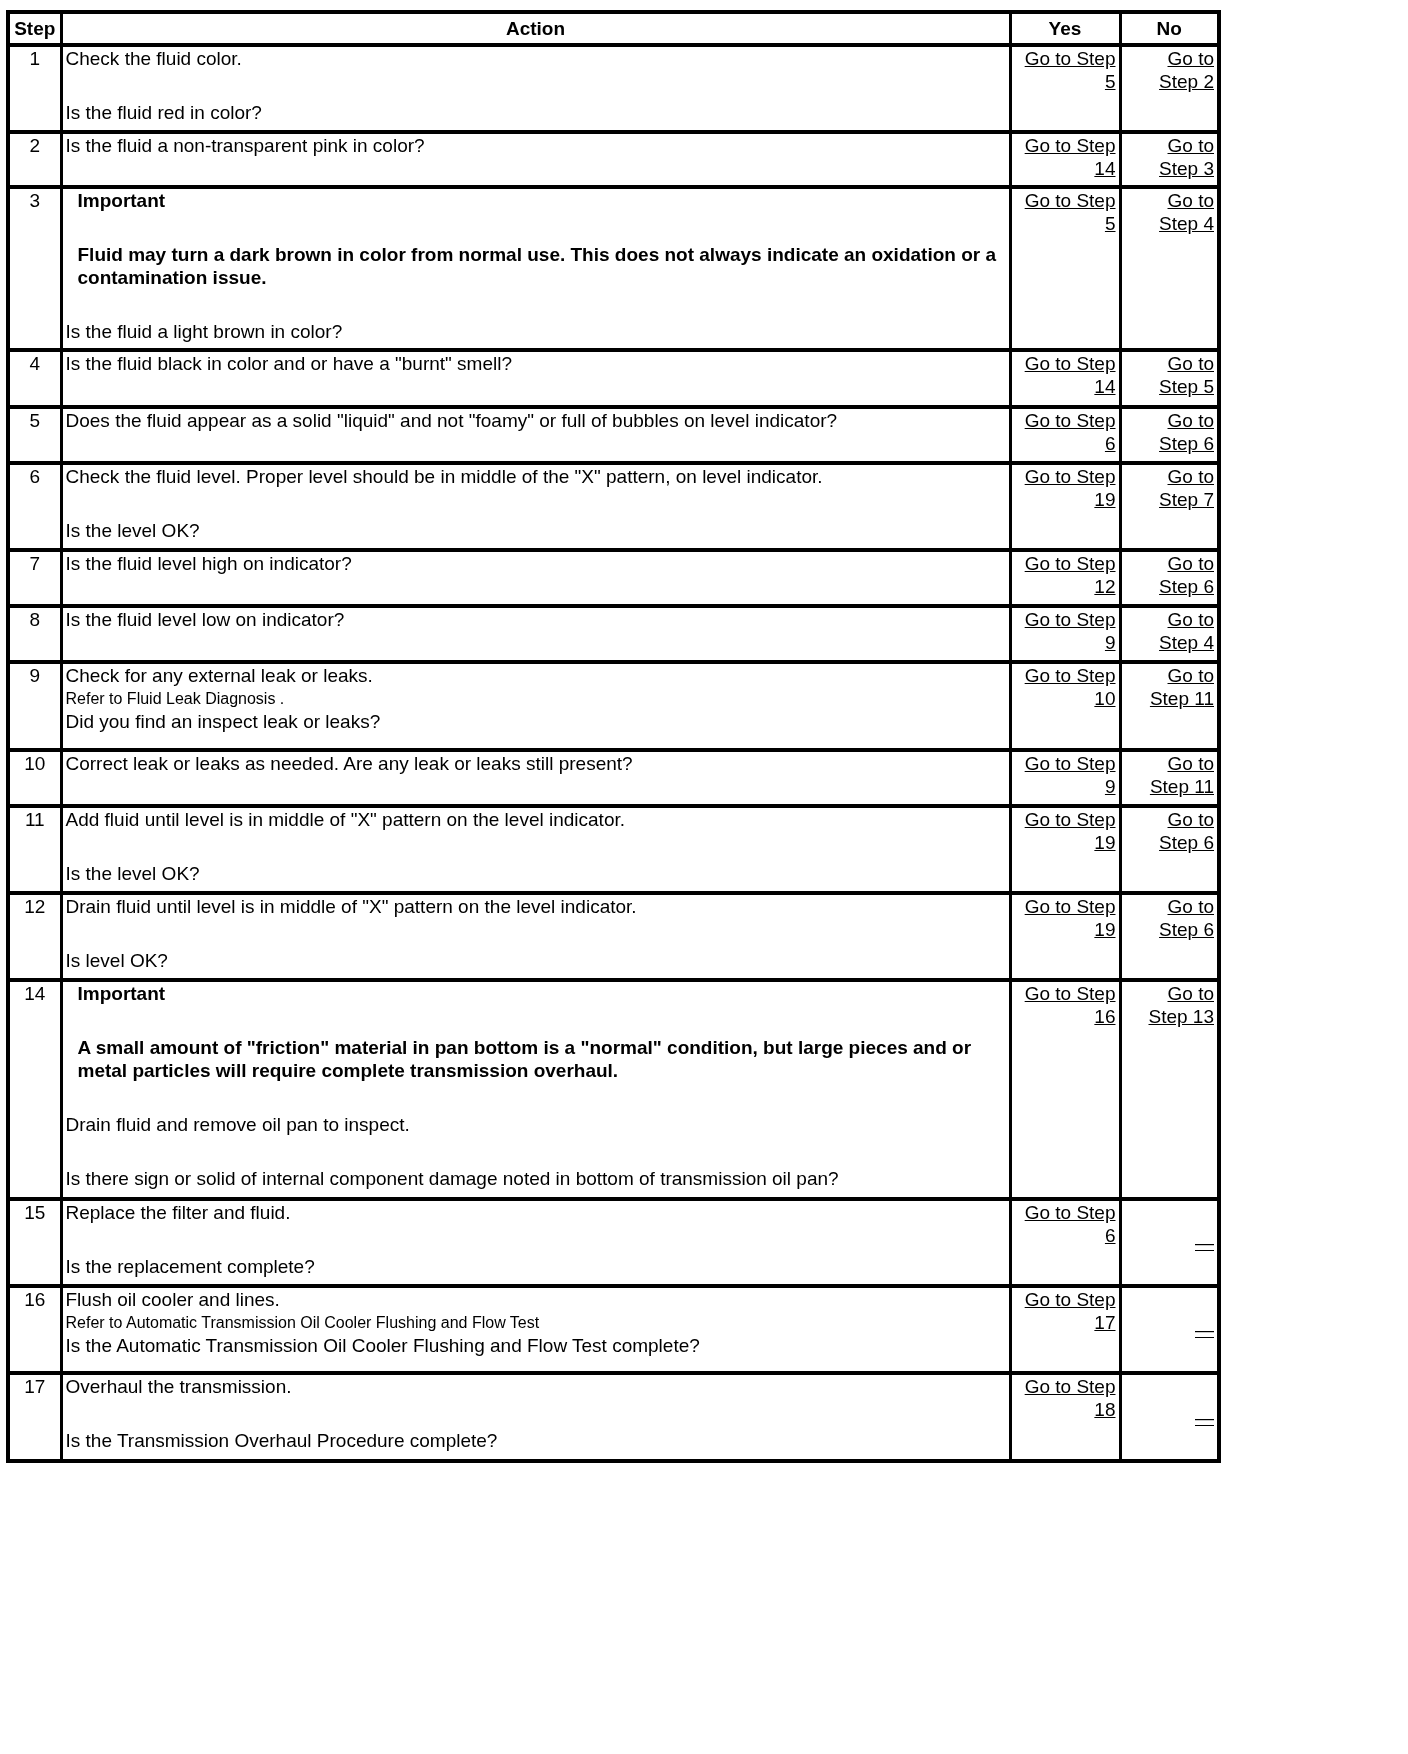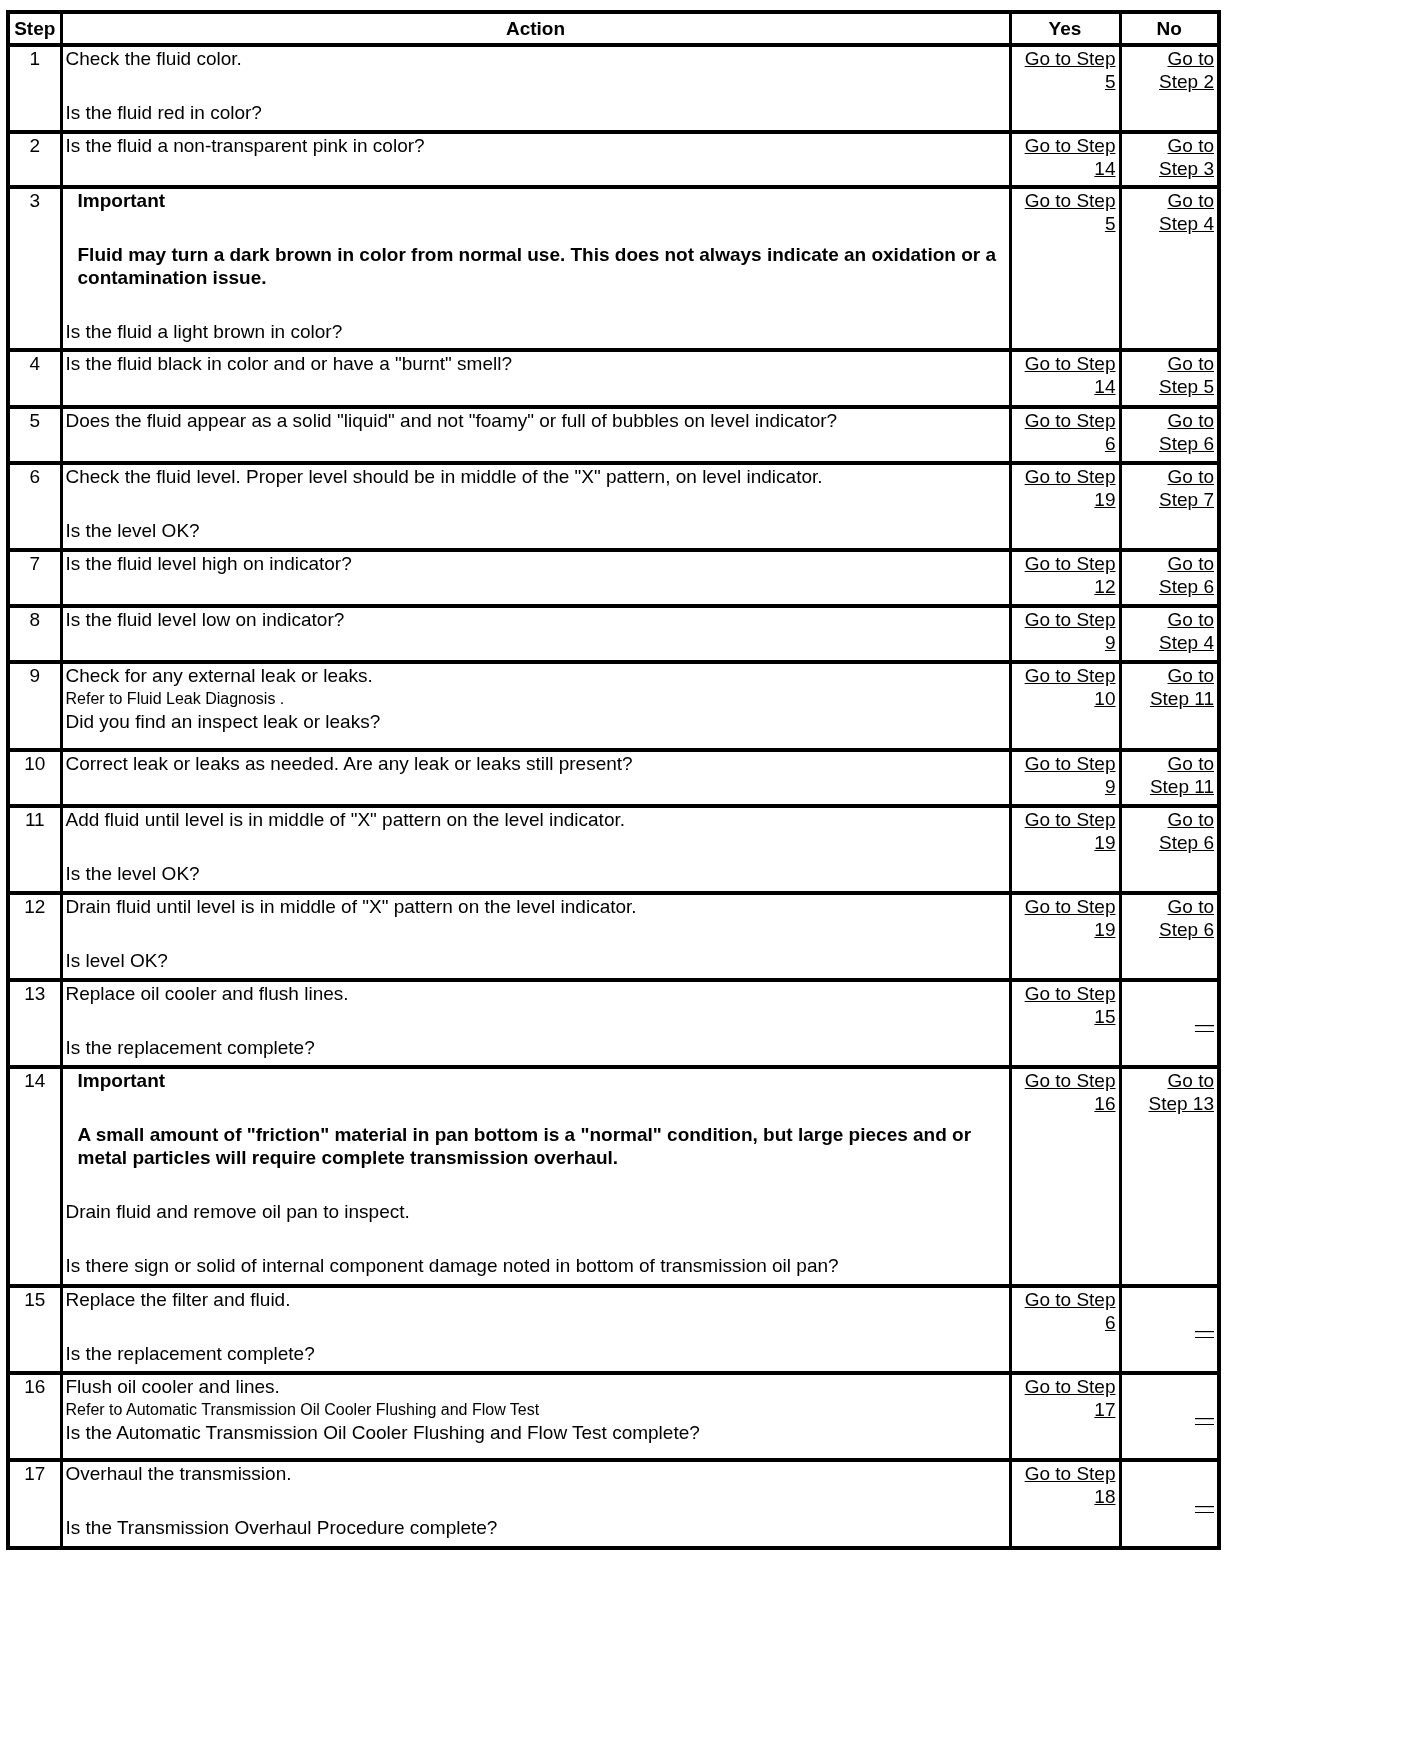--- a/index.html
+++ b/index.html
@@ -235,33 +235,20 @@
         </td>
         <td class="yes">
           <span class="line">Go to Step</span>
           <span class="line">19</span>
         </td>
         <td class="no">
           <span class="line">Go to</span>
           <span class="line">Step 6</span>
         </td>
       </tr>
-      <tr class="r" style="height: 87px;">
-        <td class="step">13</td>
-        <td class="action">
-          <span class="line">Replace oil cooler and flush lines.</span>
-          <span class="gap2"></span>
-          <span class="line">Is the replacement complete?</span>
-        </td>
-        <td class="yes">
-          <span class="line">Go to Step</span>
-          <span class="line">15</span>
-        </td>
-        <td class="no dash">—</td>
-      </tr>
       <tr class="r" style="height: 219px;">
         <td class="step">14</td>
         <td class="action">
           <span class="line bold wrap">Important</span>
           <span class="gap2"></span>
           <span class="line bold wrap">A small amount of "friction" material in pan bottom is a "normal" condition, but large pieces and or metal particles will require complete transmission overhaul.</span>
           <span class="gap2"></span>
           <span class="line">Drain fluid and remove oil pan to inspect.</span>
           <span class="gap2"></span>
           <span class="line">Is there sign or solid of internal component damage noted in bottom of transmission oil pan?</span>

